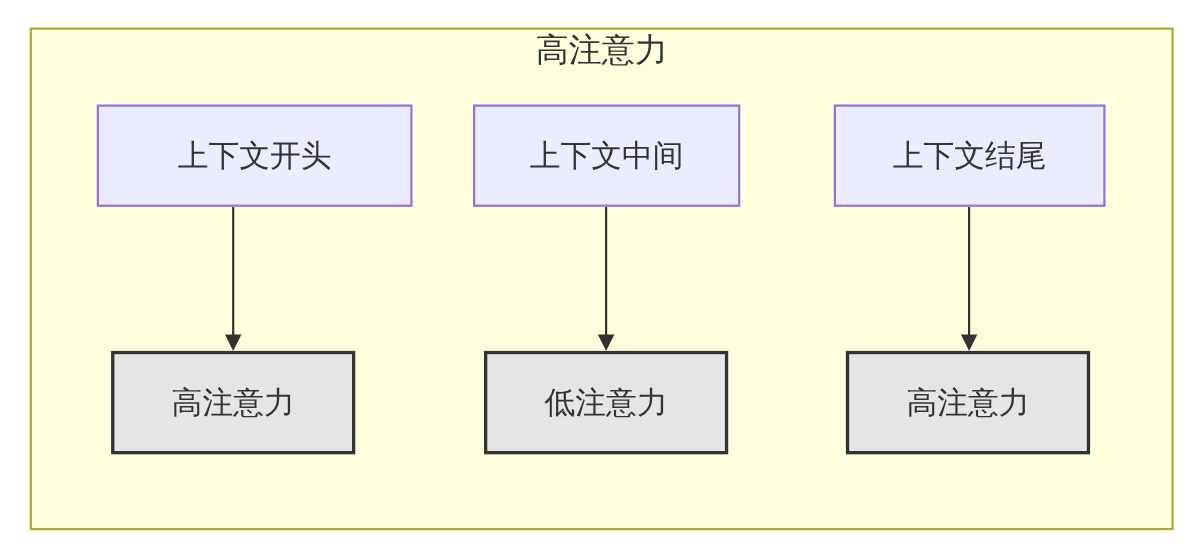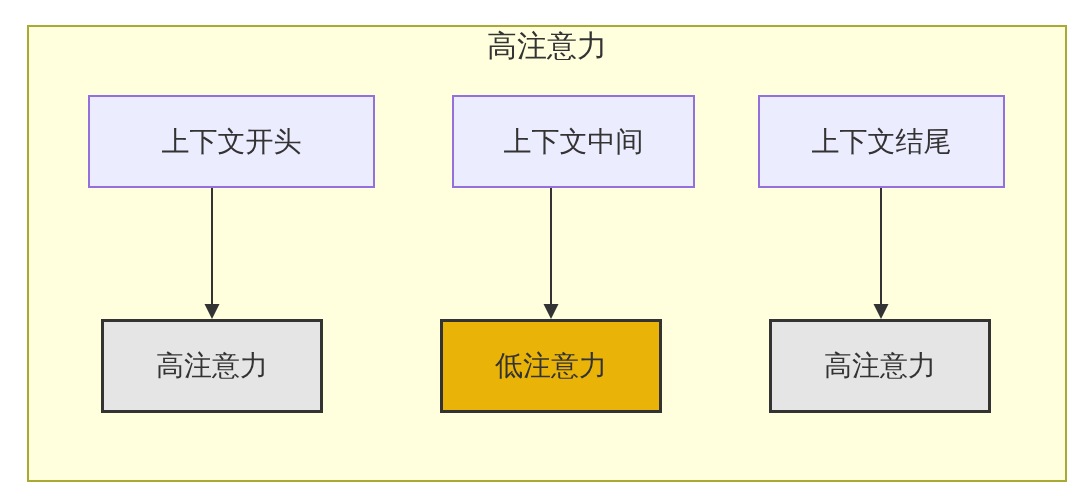--- a/index.html
+++ b/index.html
@@ -50,23 +50,23 @@
     height: 93px;
     background: #ECECFF;
     border: 2px solid #9370DB;
   }
   .node-result {
     top: 319px;
     height: 94px;
     border: 3px solid #333333;
   }
   .node-high { background: #e5e5e5; }
-  .node-low  { background: #eab308; }
+  .node-low  { background: #e5e5e5; }
   #src-start  { left: 88px;  width: 287px; }
-  #src-middle { left: 452px; width: 243px; }
+  #src-middle { left: 430px; width: 243px; }
   #src-end    { left: 758px; width: 247px; justify-content: center; }
   #res-1 { left: 101px; width: 222px; }
   #res-2 { left: 440px; width: 222px; }
   #res-3 { left: 769px; width: 222px; }
   .edges-layer {
     position: absolute;
     left: 0; top: 0;
     width: 1080px;
     height: 496px;
     pointer-events: none;

